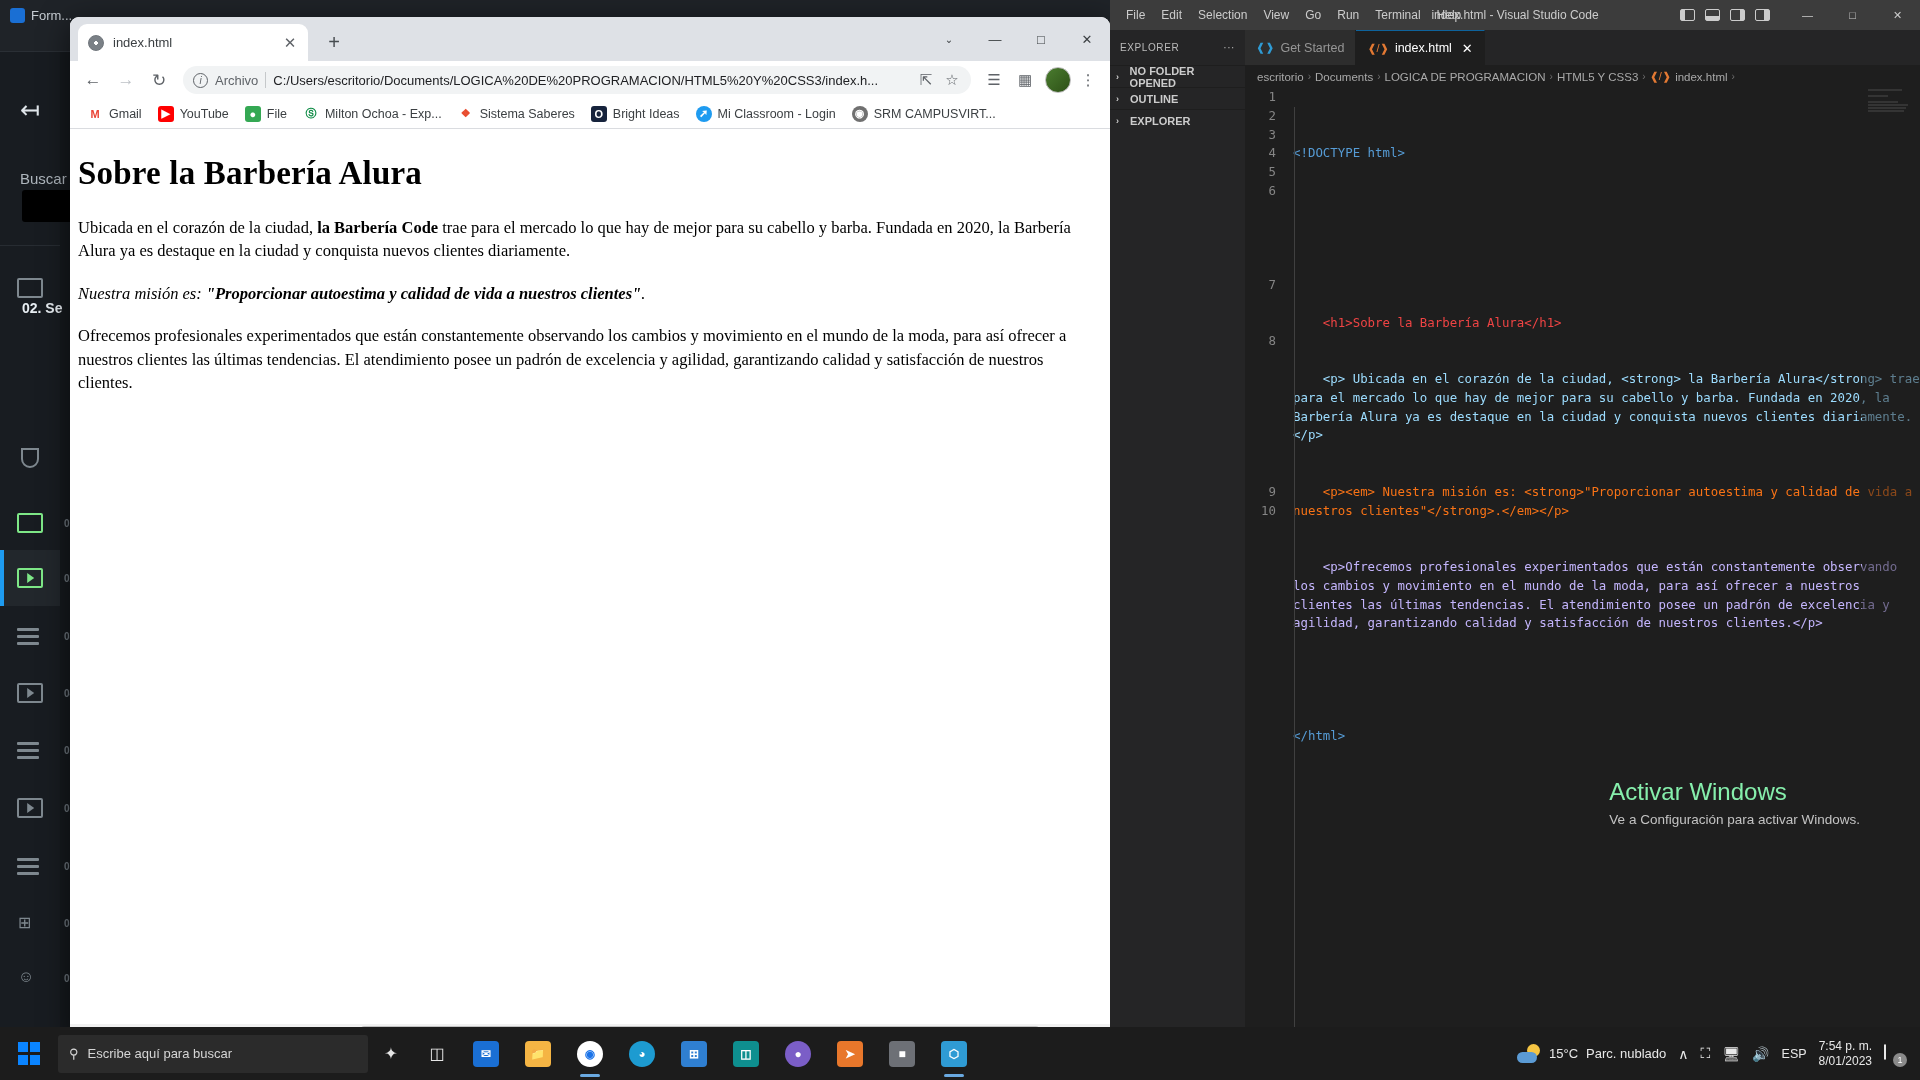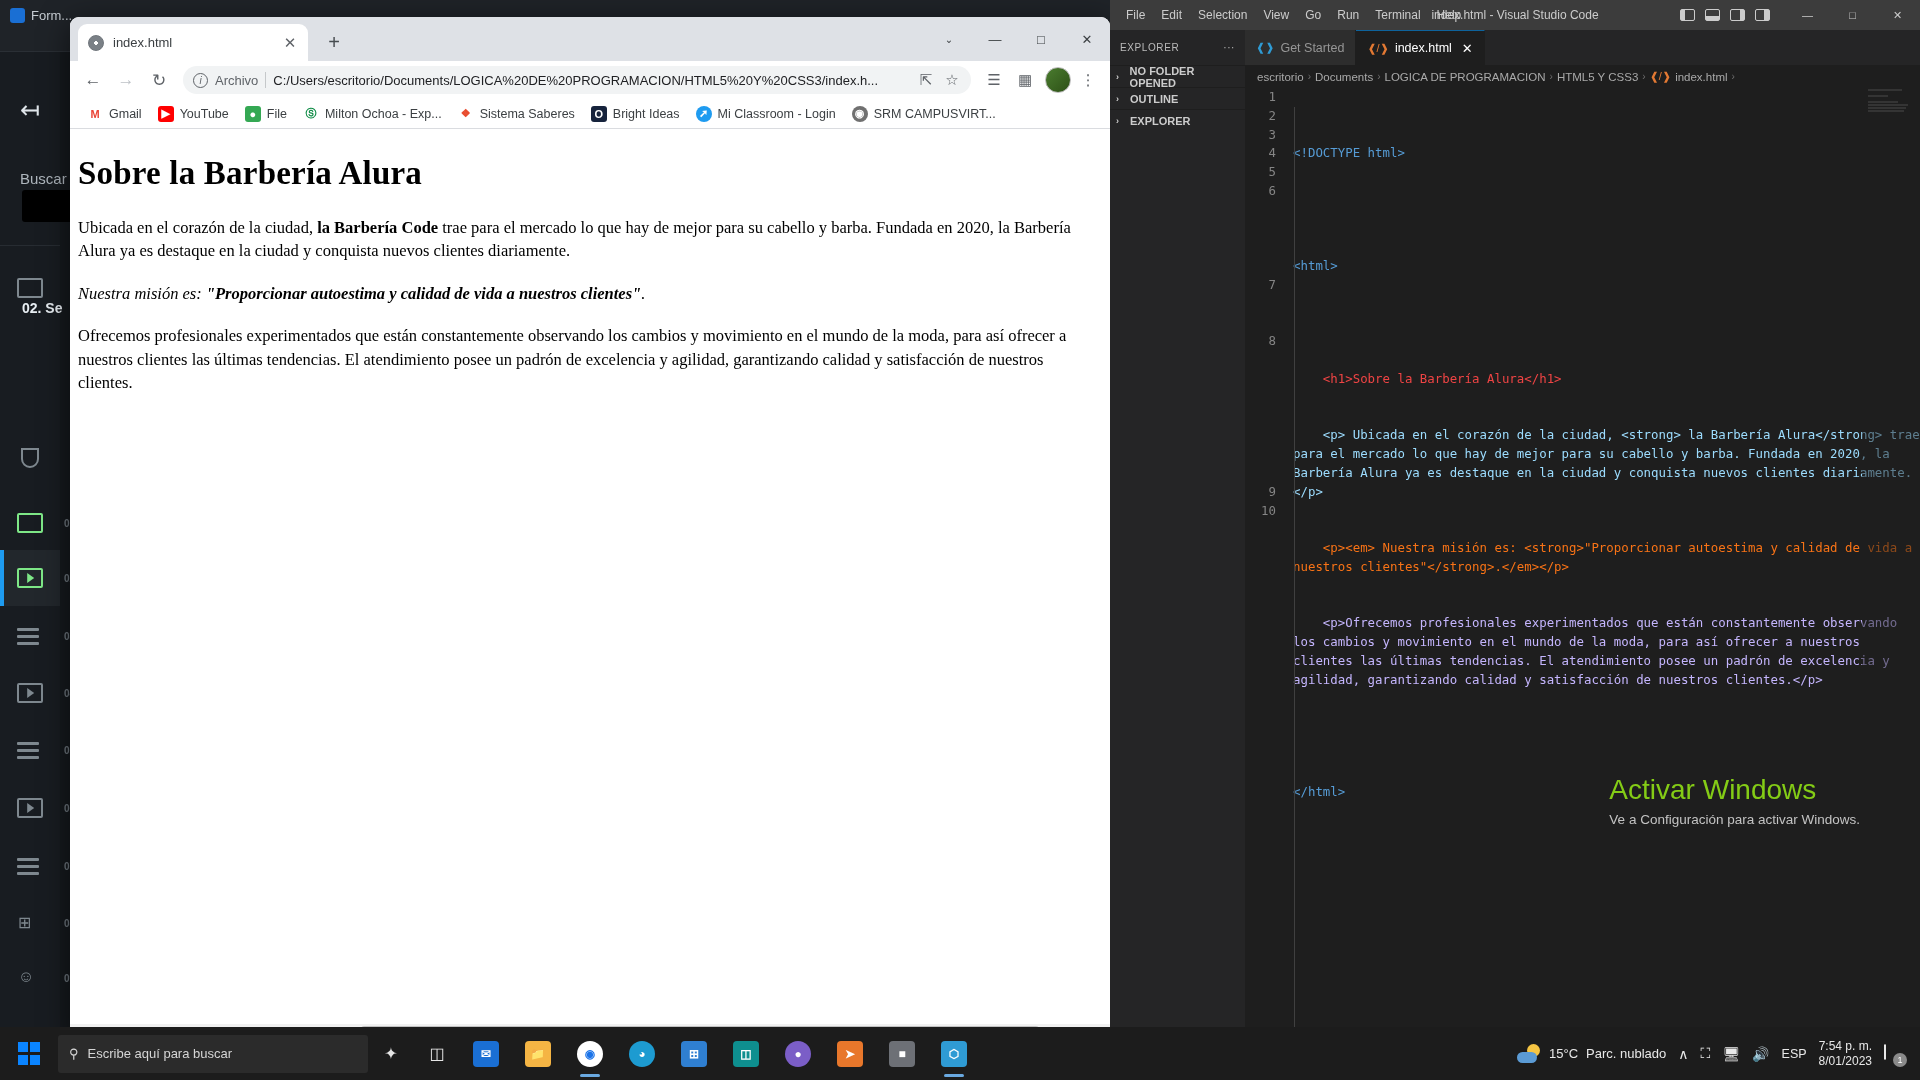--- a/index.html
+++ b/index.html
@@ -202,21 +202,21 @@
 
   .minimap {
     position:absolute; right:0; top:58px; width:58px; bottom:0; background:#1e1e1e; opacity:.5;
   }
   .mm-line { height:2px; background:#4a4a4a; margin:1px 6px; }
 
   .activate-watermark {
     position:absolute; right:60px; bottom:200px; text-align:left; color:#b9b9b9;
     font-family:"Liberation Sans", sans-serif; pointer-events:none;
   }
-  .activate-watermark .l1 { font-size:28px; color:#84cc16; }
+  .activate-watermark .l1 { font-size:24px; color:#86efac; }
   .activate-watermark .l2 { font-size:13.5px; color:#c3c3c3; margin-top:6px; }
 
   
   #taskbar {
     position:absolute; left:0; right:0; bottom:0; height:53px; background:#1c1c1c;
     display:flex; align-items:center; font-family:"Liberation Sans", sans-serif; color:#fff;
   }
   .start-btn { width:58px; height:53px; display:flex; align-items:center; justify-content:center; }
   .win-logo { display:grid; grid-template-columns:10px 10px; grid-template-rows:10px 10px; gap:2.5px; }
   .win-logo i { background:#0a84ff; display:block; }
@@ -494,21 +494,20 @@
           <div style="height:37.6px"></div>
           <div>8</div>
           <div style="height:131.6px"></div>
           <div>9</div>
           <div>10</div>
         </div>
         <div class="code-area">
           <div class="indent-guide"></div>
           <div class="ln" style="color:#569cd6">&lt;!DOCTYPE html&gt;</div>
           <div class="ln">&nbsp;</div>
-          <div class="ln" style="color:#569cd6">&lt;html&gt;</div>
           <div class="ln">&nbsp;</div>
           <div class="ln" style="color:#ef4444">    &lt;h1&gt;Sobre la Barbería Alura&lt;/h1&gt;</div>
           <div class="ln" style="color:#9cdcfe">    &lt;p&gt; Ubicada en el corazón de la ciudad, &lt;strong&gt; la Barbería Alura&lt;/strong&gt; trae para el mercado lo que hay de mejor para su cabello y barba. Fundada en 2020, la Barbería Alura ya es destaque en la ciudad y conquista nuevos clientes diariamente. &lt;/p&gt;</div>
           <div class="ln" style="color:#f97316">    &lt;p&gt;&lt;em&gt; Nuestra misión es: &lt;strong&gt;"Proporcionar autoestima y calidad de vida a nuestros clientes"&lt;/strong&gt;.&lt;/em&gt;&lt;/p&gt;</div>
           <div class="ln" style="color:#c4b5fd">    &lt;p&gt;Ofrecemos profesionales experimentados que están constantemente observando los cambios y movimiento en el mundo de la moda, para así ofrecer a nuestros clientes las últimas tendencias. El atendimiento posee un padrón de excelencia y agilidad, garantizando calidad y satisfacción de nuestros clientes.&lt;/p&gt;</div>
           <div class="ln">&nbsp;</div>
           <div class="ln" style="color:#569cd6">&lt;/html&gt;</div>
         </div>
       </div>
 

